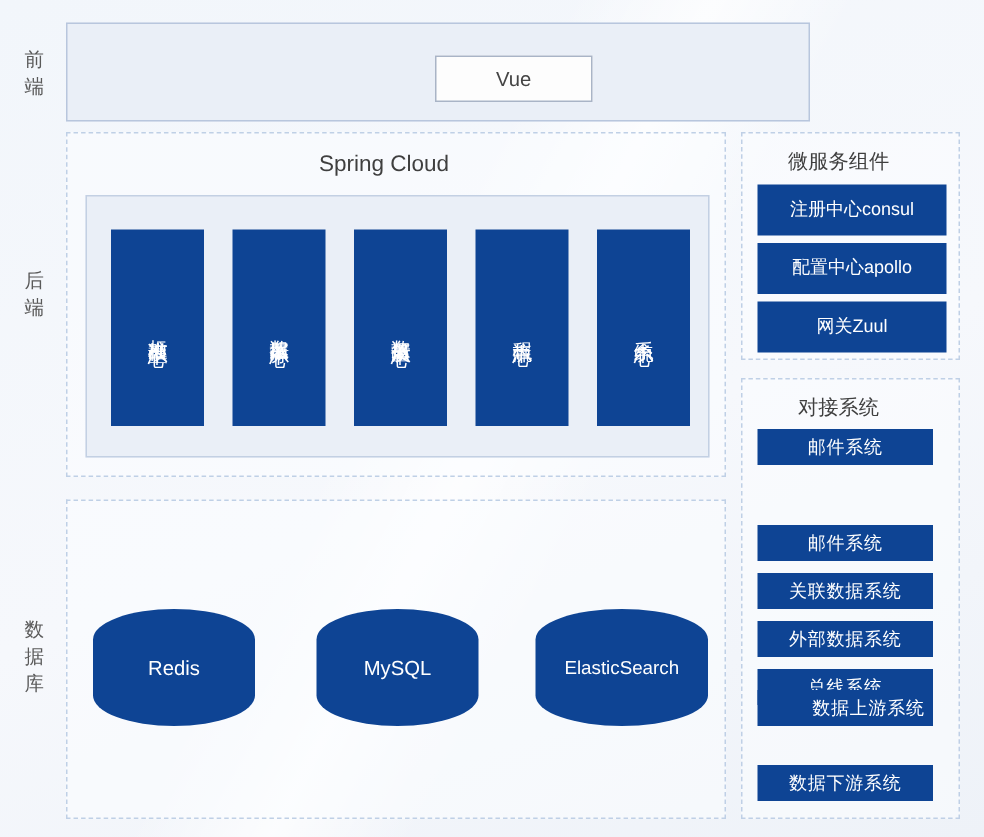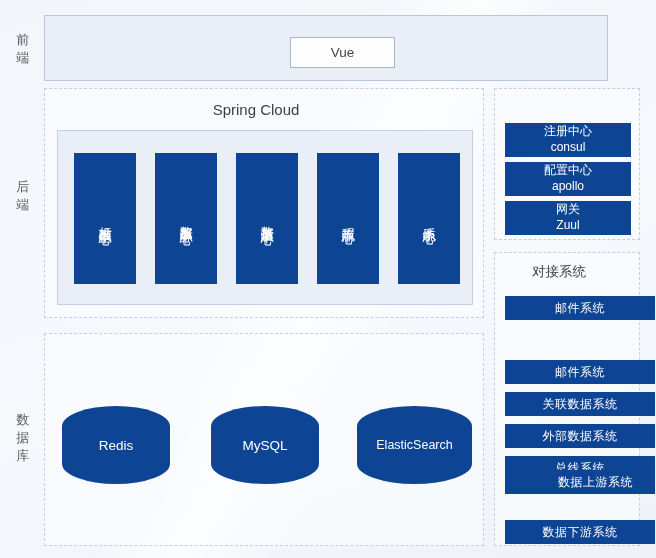--- a/index.html
+++ b/index.html
@@ -24,21 +24,21 @@
   
   .rowlabel{
     position:absolute;left:8px;width:30px;
     text-align:center;font-size:13px;color:#5a5a5a;line-height:1.38;
     letter-spacing:.5px;
   }
   .rowlabel span{display:block;}
 
   
   .panel-front{
-    position:absolute;left:44px;top:15px;width:564px;height:66px;
+    position:absolute;left:44px;top:15px;width:496px;height:66px;
     background:#eaeff7;border:1px solid #b8c6dd;box-sizing:border-box;
   }
   .vue-box{
     position:absolute;left:245px;top:21px;width:105px;height:31px;
     background:#fdfdfd;border:1px solid #a9b4c6;box-sizing:border-box;
     display:flex;align-items:center;justify-content:center;
     font-size:13.5px;color:#454545;
   }
 
   .panel-dashed{
@@ -70,28 +70,28 @@
   }
 
   .vcard{
     position:absolute;top:22px;width:62px;height:131px;
     writing-mode:vertical-rl;text-orientation:upright;
     font-size:13px;line-height:1.18;letter-spacing:1px;
   }
 
   .msc-item{
     position:absolute;left:10px;width:126px;height:34px;
-    font-size:12px;line-height:1.32;flex-direction:column;
+    font-size:12px;line-height:1.32;flex-direction:row;
   }
   .msc-item .zh{display:block;}
   .msc-item .en{display:block;}
 
   .dock-item{
-    position:absolute;left:10px;width:150px;height:24px;
-    font-size:12px;letter-spacing:.5px;margin-top:10px;
+    position:absolute;left:10px;width:117px;height:24px;
+    font-size:12px;letter-spacing:.5px;
   }
 
   
   .cyl{
     position:absolute;top:406px;width:108px;height:78px;
     background:#0e4494;color:#fff;
     border-radius:50% / 26%;
     display:flex;align-items:center;justify-content:center;
     font-size:13.5px;
   }
@@ -126,20 +126,21 @@
     <div class="sc-tray">
       <div class="blue vcard" style="left:16px;">标准模型中心</div>
       <div class="blue vcard" style="left:97px;">数据服务中心</div>
       <div class="blue vcard" style="left:178px;">数据质量中心</div>
       <div class="blue vcard" style="left:259px;">流程中心</div>
       <div class="blue vcard" style="left:340px;">系统中心</div>
     </div>
   </div>
 
   <div class="panel-dashed panel-msc">
+    <div class="panel-title side">微服务组件</div>
 
     <div class="blue msc-item" style="top:34px;">
       <span class="zh">注册中心</span>
       <span class="en">consul</span>
     </div>
     <div class="blue msc-item" style="top:73px;">
       <span class="zh">配置中心</span>
       <span class="en">apollo</span>
     </div>
     <div class="blue msc-item" style="top:112px;">

